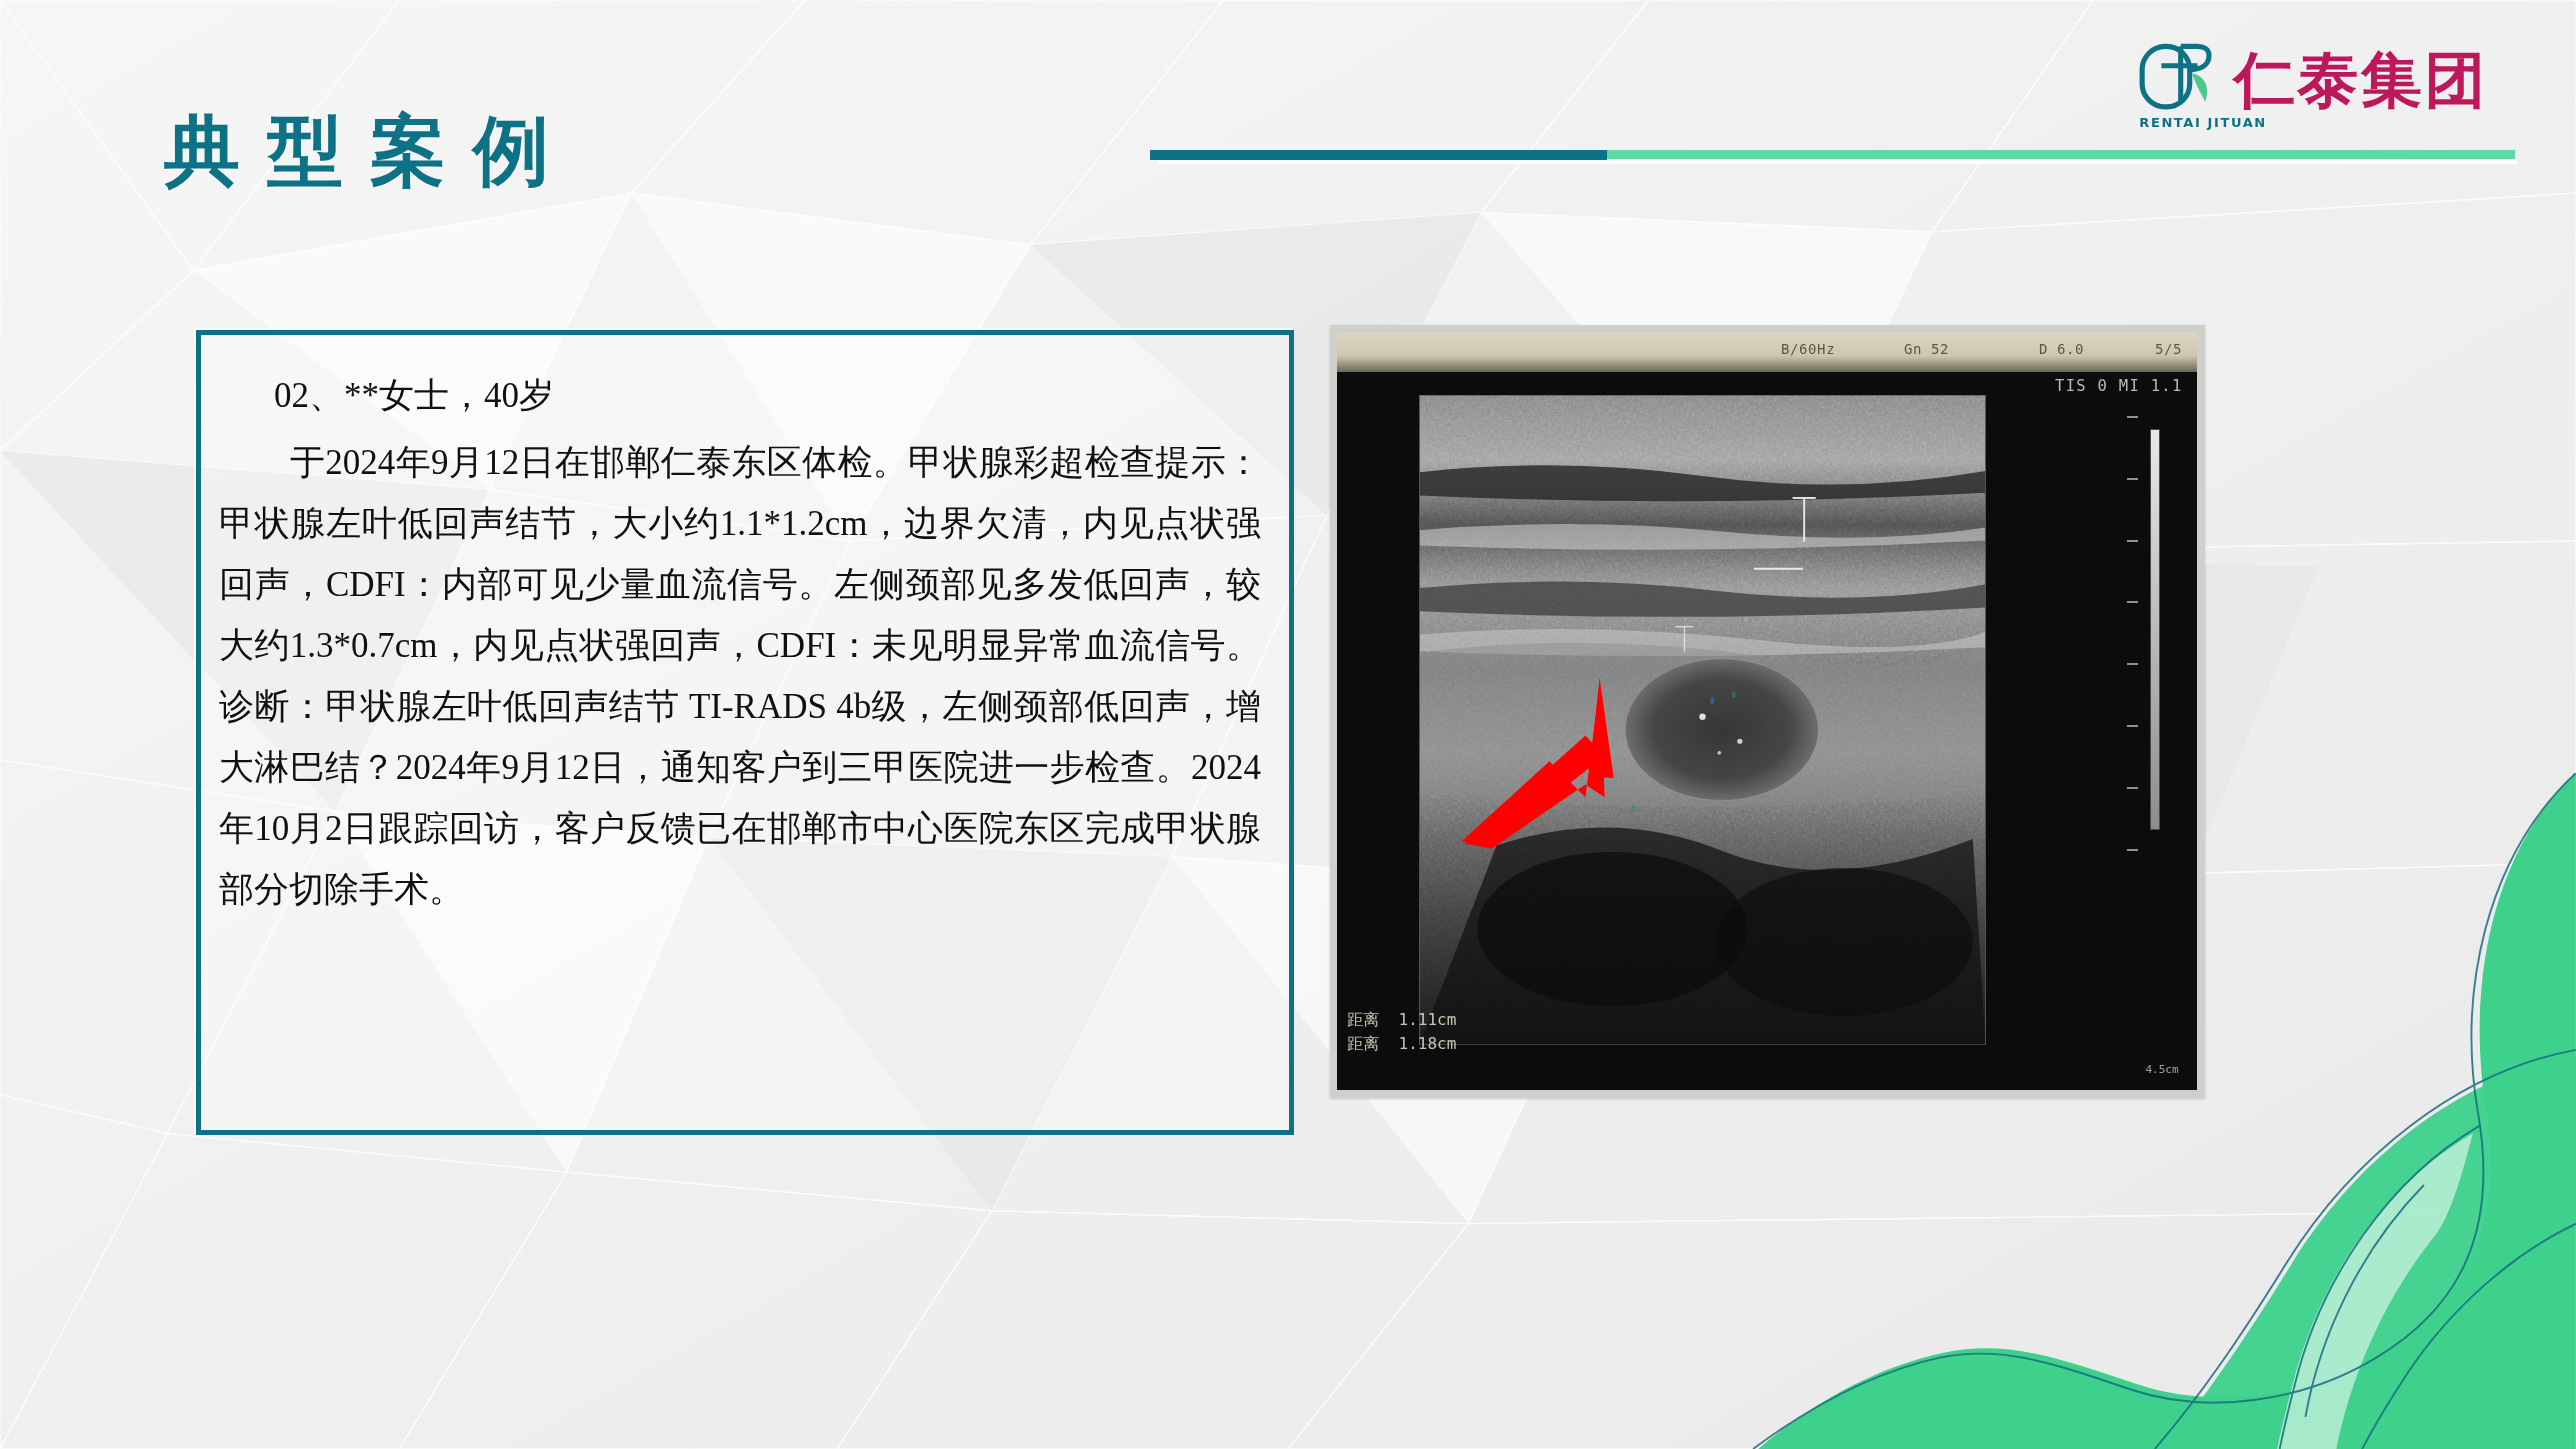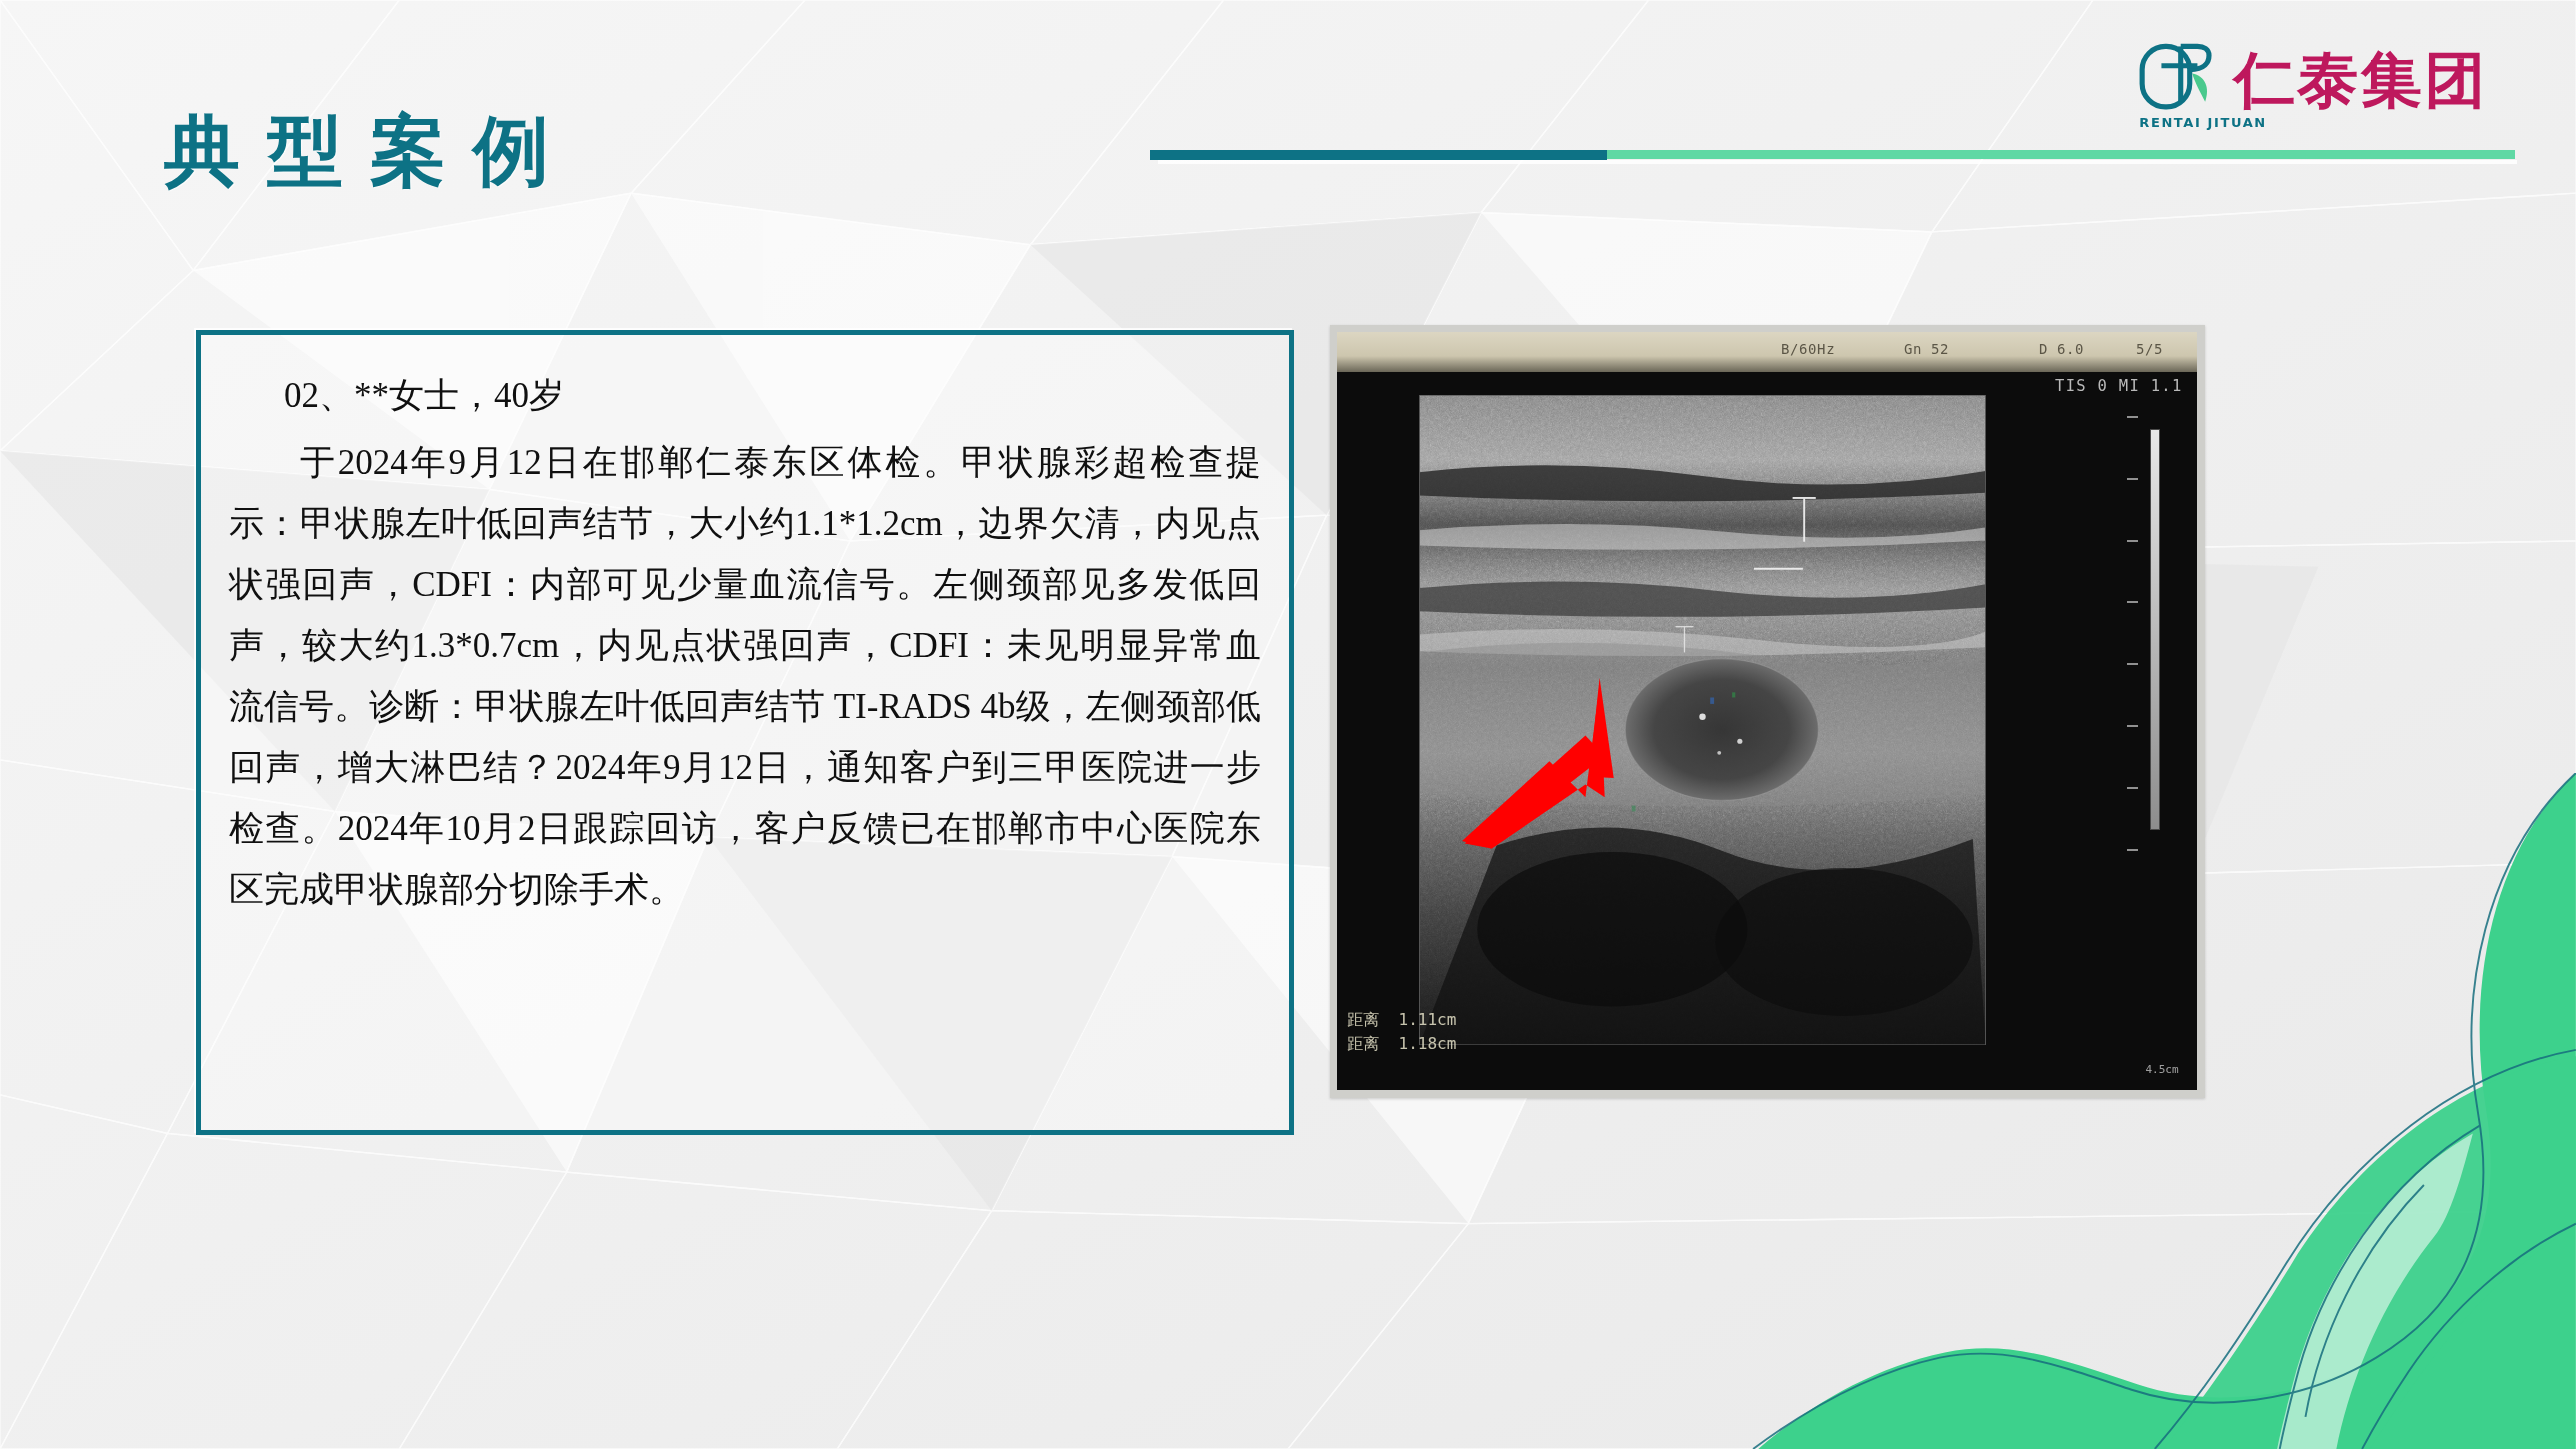--- a/index.html
+++ b/index.html
@@ -80,21 +80,21 @@
   #case-card{
     position:absolute;
     left:196px;top:330px;
     width:1098px;height:805px;
     box-sizing:border-box;
     border:5.8px solid #0d7285;
     background:rgba(255,255,255,.30);
     box-shadow:-1.9px -1.9px 0 rgba(255,255,255,.9);
   }
   #case-body{
-    padding:30px 28px 0 28px;
+    padding:30px 28px 0 18px;
     font-family:"Liberation Serif","DejaVu Serif",serif;
     font-size:35px;
     line-height:61px;
     color:#101010;
     text-align:justify;
     letter-spacing:0px;
   }
   #case-body p{margin:0;}
   #case-head{ text-indent:55px; margin-bottom:6.4px !important; }
   #case-text{ text-indent:71px; }
@@ -274,21 +274,21 @@
     </div>
   </div>
 
   <div id="us-frame">
     <div id="us-inner">
 
       <div id="us-topbar">
         <span class="tb-txt" style="left:444px">B/60Hz</span>
         <span class="tb-txt" style="left:567px">Gn 52</span>
         <span class="tb-txt" style="left:702px">D 6.0</span>
-        <span class="tb-txt" style="left:799px">5/5</span>
+        <span class="tb-txt" style="left:818px">5/5</span>
       </div>
 
       <div id="us-indicator">TIS 0  MI 1.1</div>
 
       <div id="us-scan">
         <svg width="567" height="650" viewBox="0 0 880 1010">
           <defs>
             <filter id="grain">
               <feTurbulence type="fractalNoise" baseFrequency="0.58" numOctaves="4" seed="7" result="n"></feTurbulence>
               <feColorMatrix in="n" type="saturate" values="0"></feColorMatrix>

